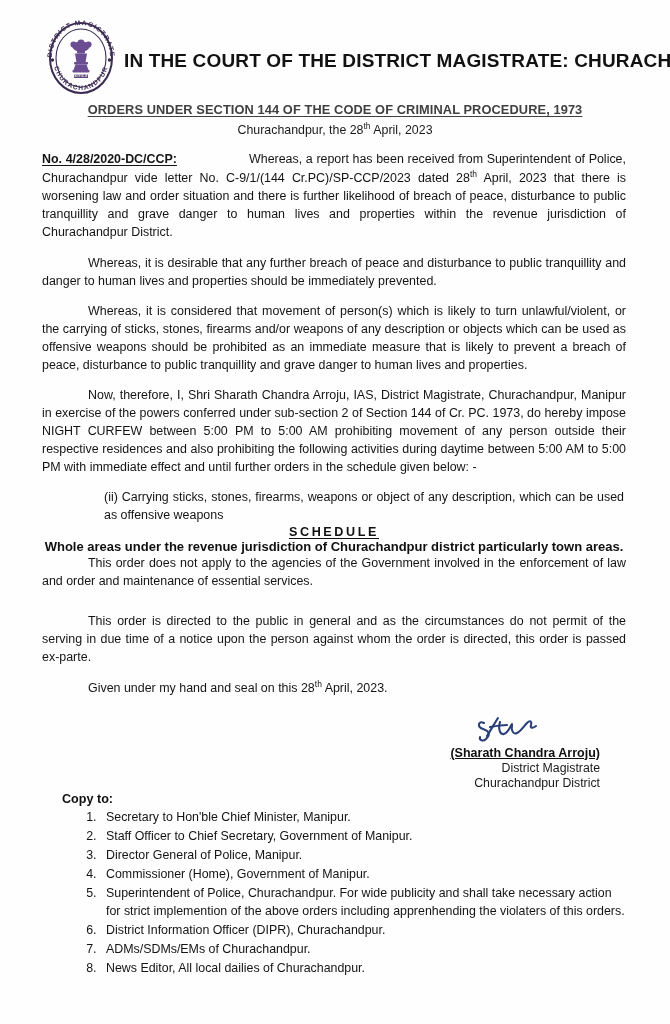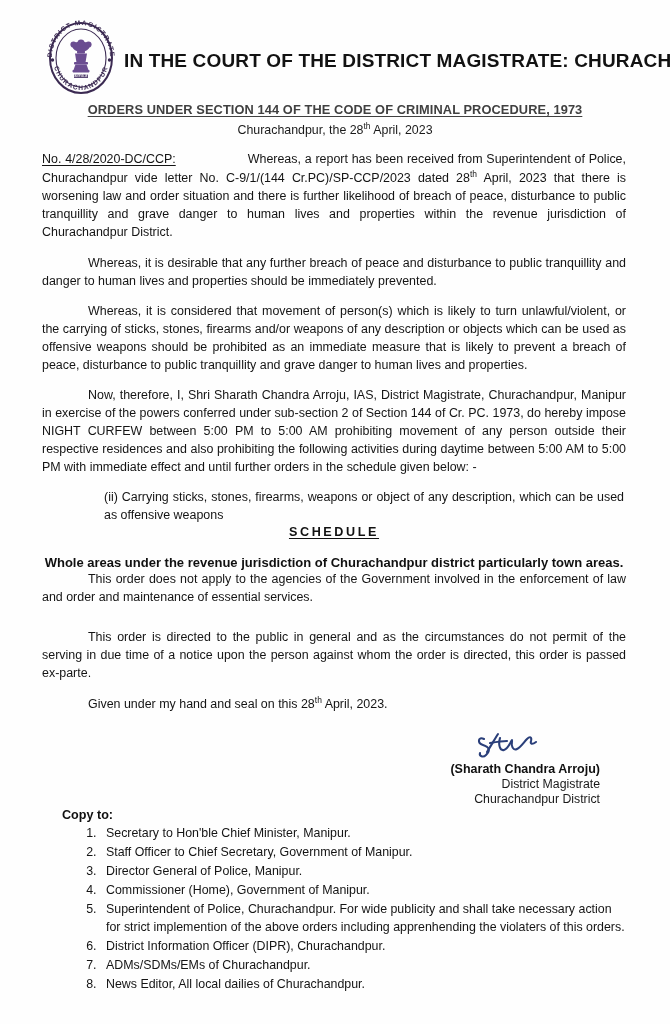--- a/index.html
+++ b/index.html
@@ -80,21 +80,21 @@
     margin: 0 0 12px 0;
     font-size: 12.45px;
     line-height: 1.45;
     text-align: justify;
     color: #141414;
   }
   p.para.indent { text-indent: 46px; }
   p.first-para { text-indent: 0; }
 
   .refno {
-    font-weight: normal;
+    font-weight: bold;
     text-decoration: underline;
     text-underline-offset: 2px;
     white-space: nowrap;
   }
   .gap-after-ref { display: inline-block; width: 72px; }
   .b { font-weight: normal; }
 
   
   .clauses {
     margin: 0 0 0 0;
@@ -115,39 +115,40 @@
     font-weight: bold;
     font-size: 12.6px;
     letter-spacing: 2.6px;
     text-decoration: underline;
     text-underline-offset: 2px;
   }
   .schedule-line {
     text-align: center;
     font-weight: bold;
     font-size: 13px;
-    margin-top: 16px;
+    margin-top: 0;
     color: #101010;
   }
 
   
   .sig-block {
     margin-top: 10px;
     text-align: right;
     padding-right: 26px;
   }
   .sig-mark {
     height: 34px;
     margin-bottom: -2px;
     padding-right: 54px;
   }
   .sig-name {
     font-weight: bold;
     font-size: 12.5px;
     color: #101010;
+    text-decoration: underline;
   }
   .sig-role {
     font-size: 12.3px;
     color: #1a1a1a;
     margin-top: 1px;
   }
 
   
   .copy-to {
     margin-top: 2px;

